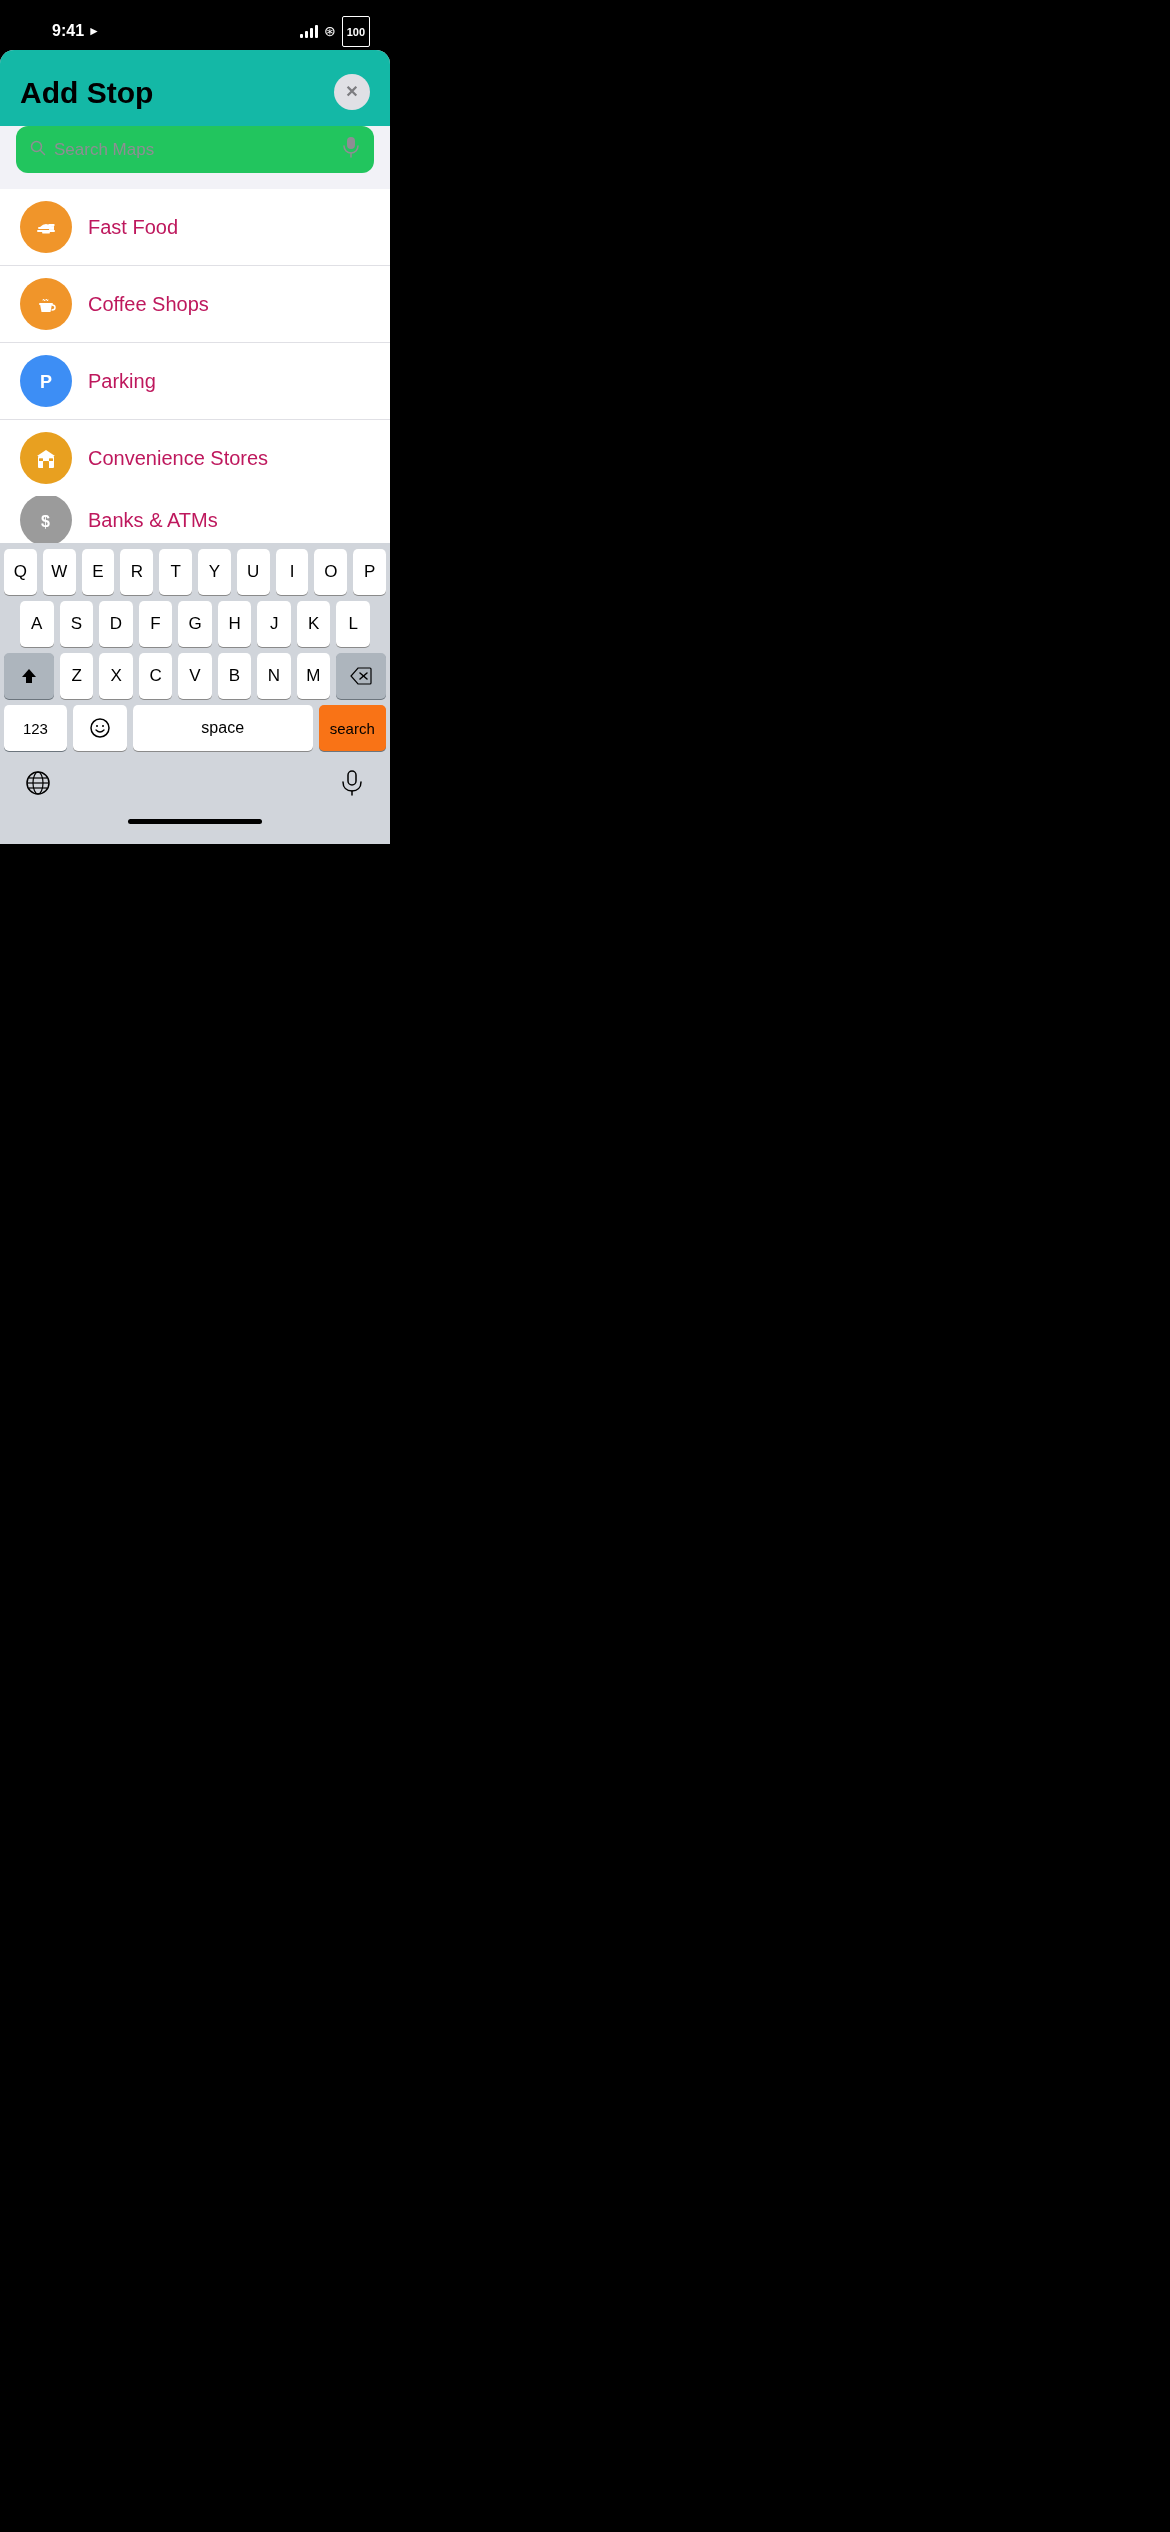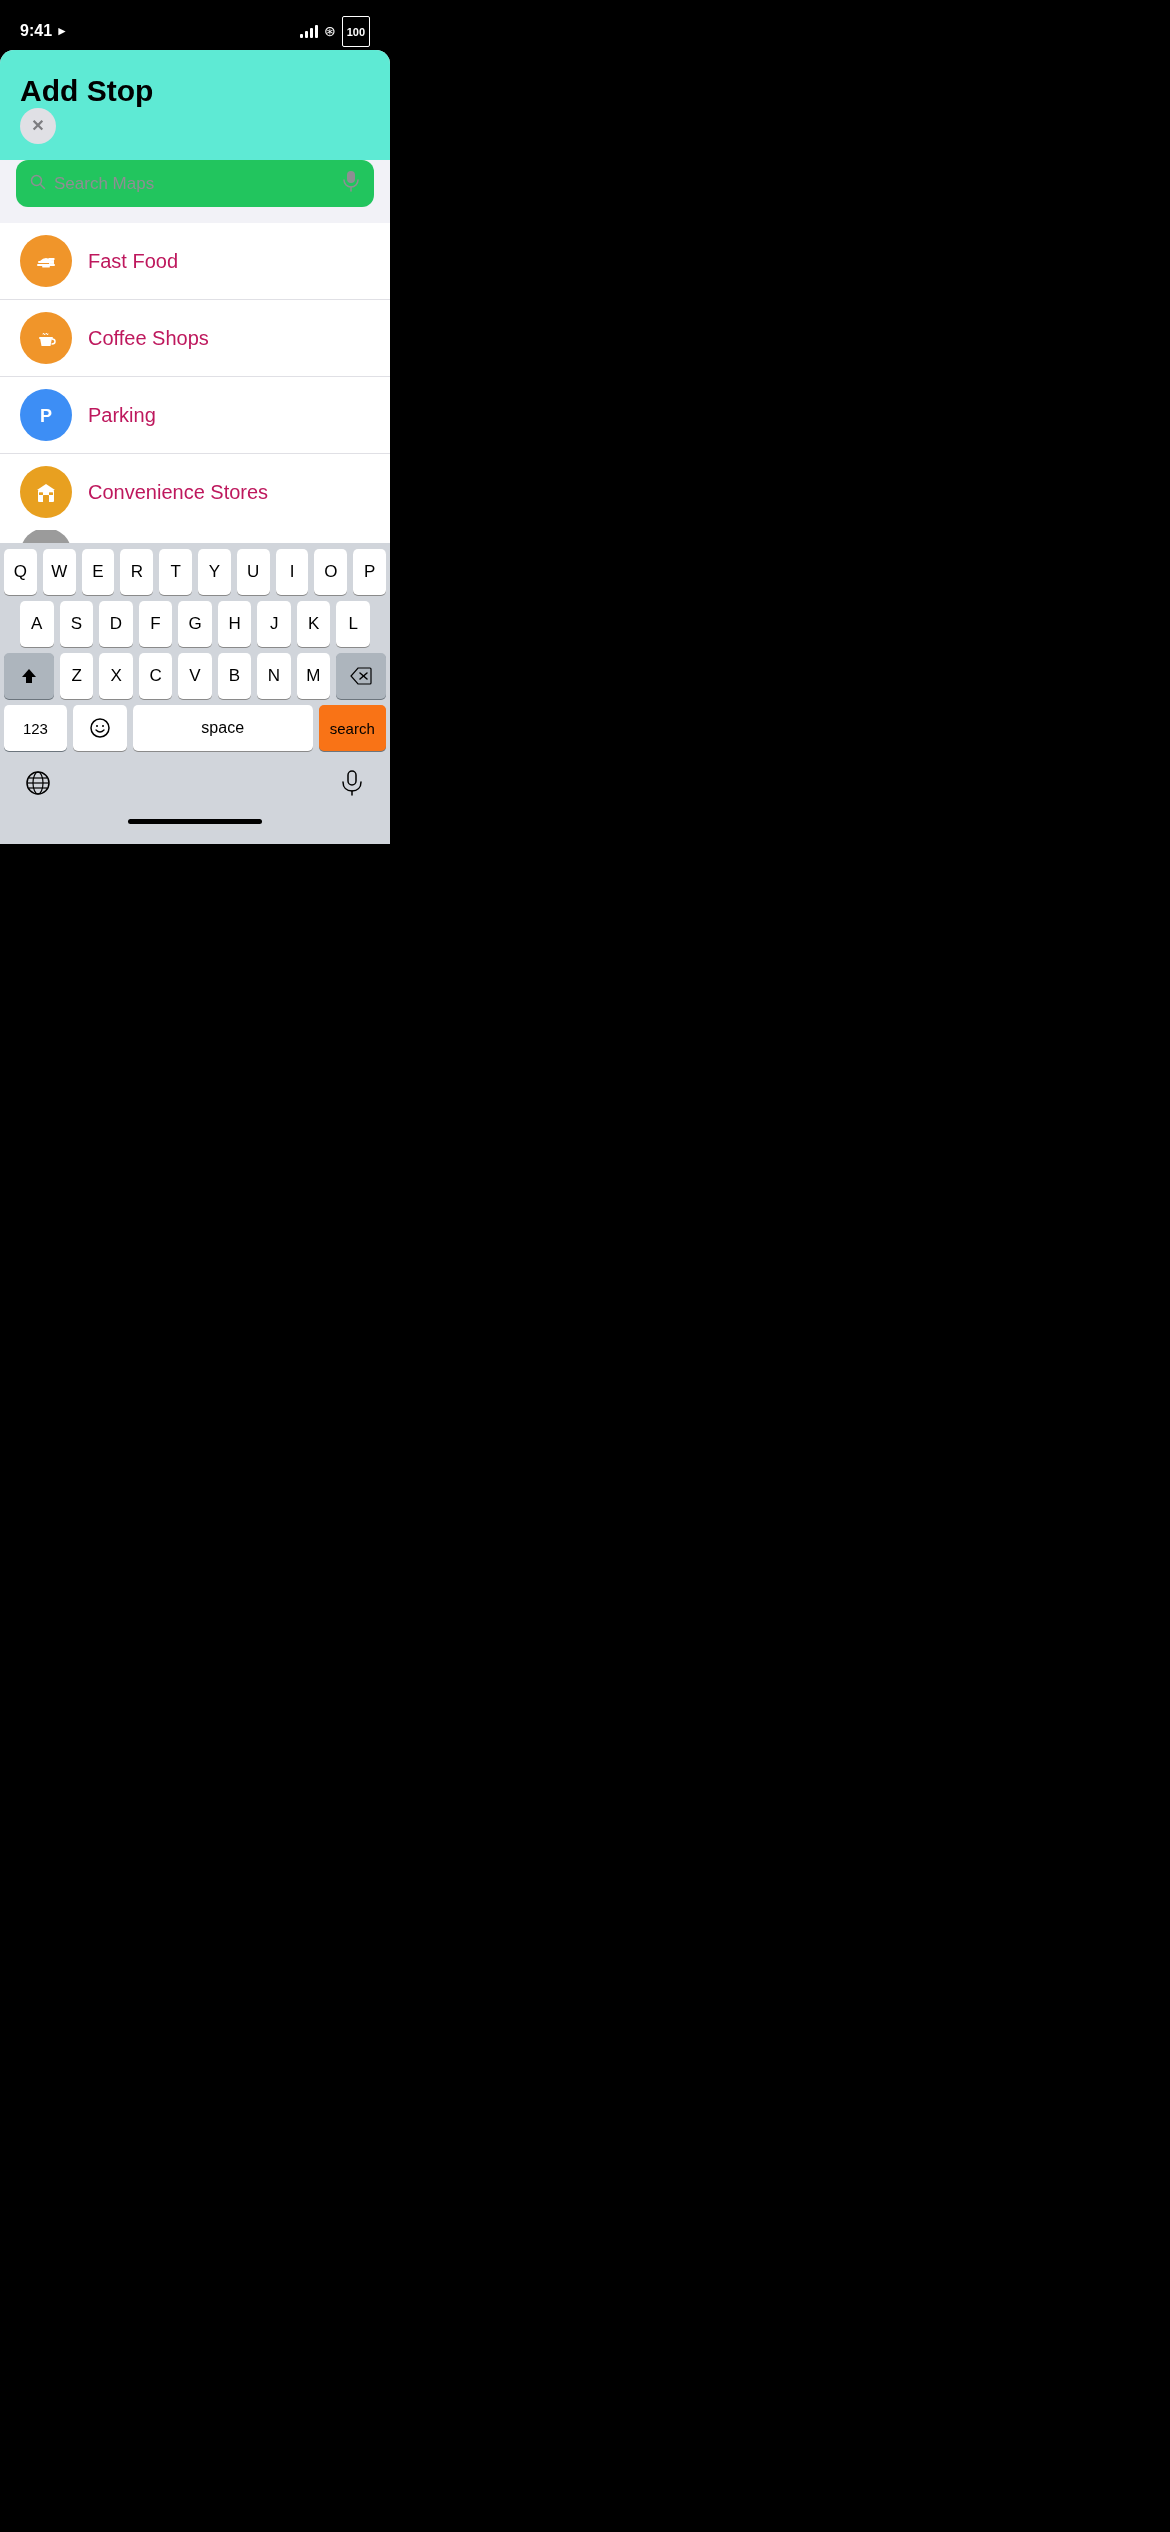--- a/index.html
+++ b/index.html
@@ -16,20 +16,21 @@
     
     .status-bar {
       background: #000;
       height: 50px;
       display: flex;
       align-items: center;
       justify-content: space-between;
       padding: 12px 20px 0 20px;
       position: relative;
       z-index: 10;
+      margin-left: 32px;
     }
     .status-time {
       color: #fff;
       font-size: 16px;
       font-weight: 600;
       display: flex;
       align-items: center;
       gap: 4px;
     }
     .status-icons {
@@ -53,26 +54,25 @@
     .main-sheet {
       background: #f2f2f7;
       border-radius: 14px 14px 0 0;
       height: calc(844px - 50px);
       position: relative;
       overflow: hidden;
     }
 
     
     .header {
-      background: #5eead4;
+      background: #14b8a6;
       padding: 24px 20px 16px 20px;
       display: flex;
-      align-items: flex-start;
+      align-items: flex-end;
       justify-content: space-between;
-      flex-direction: column;
     }
     .header-title {
       font-size: 30px;
       font-weight: 700;
       color: #000;
     }
     .close-btn {
       width: 36px;
       height: 36px;
       background: #e0e0e5;

